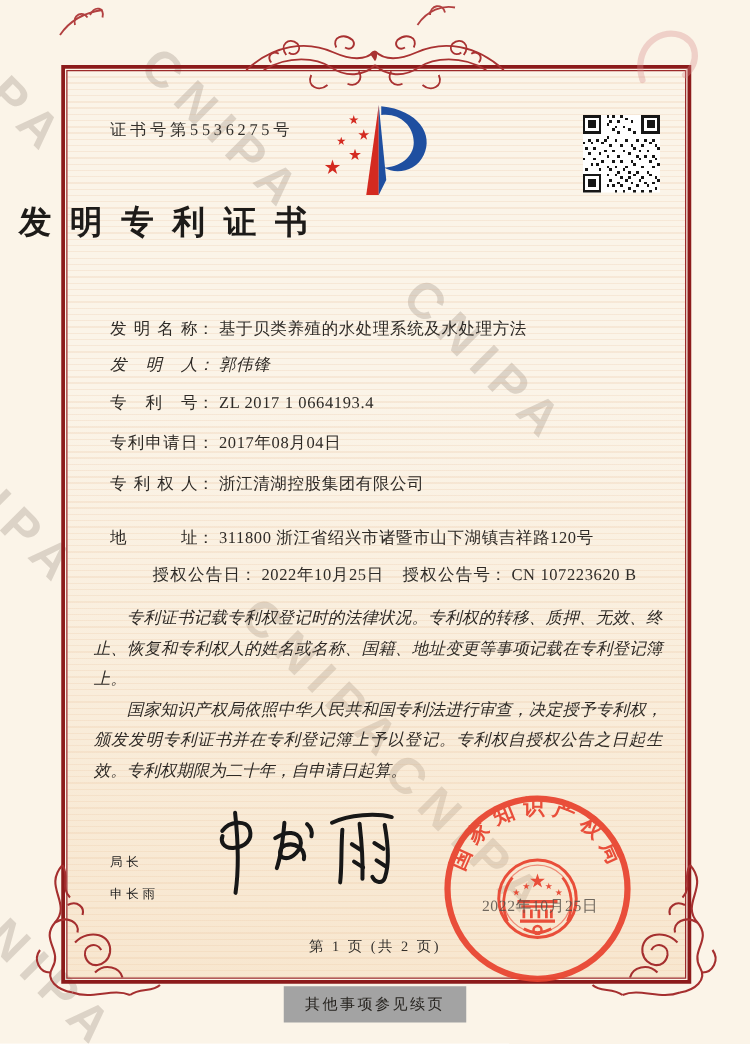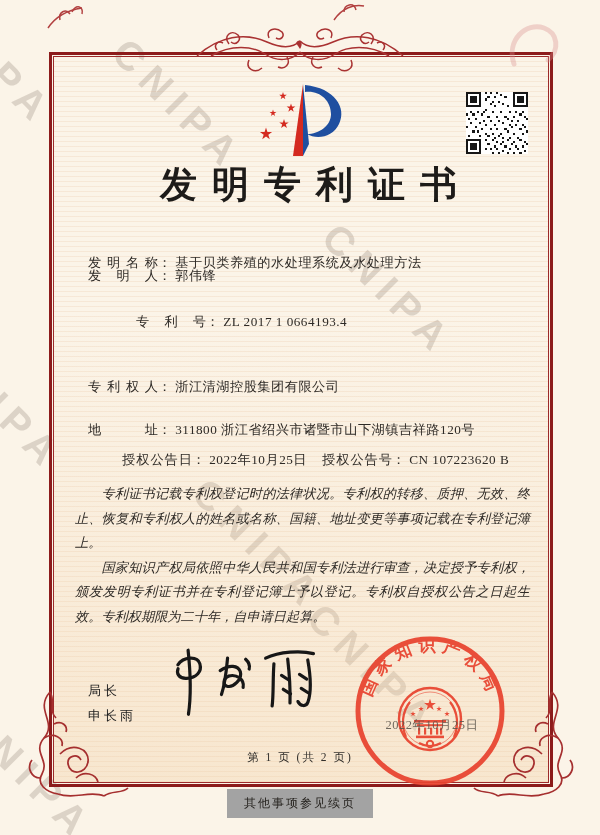--- a/index.html
+++ b/index.html
@@ -35,43 +35,43 @@
   }
   
   .cert-no{
     position:absolute;left:88px;top:95px;z-index:2;
     font-size:13px;letter-spacing:3px;color:#33302c;
   }
   .logo{position:absolute;left:243px;top:82px;z-index:2;}
   .qr{position:absolute;left:466px;top:92px;z-index:2;}
   .doc-title{
     position:absolute;left:0;right:0;top:160px;z-index:2;
-    text-align:center;font-size:37px;font-weight:bold;
-    letter-spacing:15px;padding-left:32px;color:#1d1b19;
+    font-size:26px;font-weight:bold;
+    letter-spacing:15px;padding-left:15px;color:#1d1b19;
   }
   
   .field-row{position:absolute;left:88px;z-index:2;font-size:13.2px;white-space:nowrap;}
   .flabel{
     display:inline-block;width:70px;vertical-align:bottom;
     text-align:justify;text-align-last:justify;color:#2e2a26;
   }
   .colon{display:inline-block;}
   .fvalue{margin-left:4px;letter-spacing:0.5px;}
   .pair2{position:absolute;left:200px;top:0;white-space:nowrap;}
   
   .body-text{position:absolute;left:75px;top:482px;width:455px;z-index:2;}
   .body-text p{
     margin:0;text-indent:2em;text-align:justify;
     font-size:13.2px;line-height:24.5px;font-style:italic;color:#2e2a26;
   }
   
   .signer{
     position:absolute;left:88px;top:678px;z-index:2;
     font-family:"Liberation Sans","DejaVu Sans",sans-serif;
-    font-size:13px;letter-spacing:3px;line-height:25px;color:#1d1d1d;
+    font-size:10px;letter-spacing:3px;line-height:25px;color:#1d1d1d;
   }
   .signature{position:absolute;left:163px;top:643px;z-index:3;transform:rotate(-3deg);}
   
   .seal{position:absolute;left:352px;top:633px;z-index:5;opacity:0.93;}
   .seal-date{
     position:absolute;left:366px;top:717px;width:132px;z-index:6;
     text-align:center;font-size:12.5px;letter-spacing:0.5px;color:#59524a;opacity:0.85;
   }
   
   .page-info{
@@ -103,20 +103,21 @@
   <div class="wm" style="left:-45px;top:330px;">CNIPA</div>
   <div class="wm" style="left:215px;top:470px;">CNIPA</div>
   <div class="wm" style="left:330px;top:595px;">CNIPA</div>
   <div class="wm" style="left:-15px;top:700px;">CNIPA</div>
 
   <div class="frame">
     <div class="texture"></div>
     <div class="inner-line"></div>
   </div>
 
+  <div class="cert-no">证书号第5536275号</div>
 
   <div class="logo">
     <svg width="116" height="80" viewBox="0 0 116 80">
       <defs>
         <path id="star" d="M0,-1 L0.224,-0.309 0.951,-0.309 0.363,0.118 0.588,0.809 0,0.382 -0.588,0.809 -0.363,0.118 -0.951,-0.309 -0.224,-0.309 Z"></path>
       </defs>
       <path d="M62,3 C92,6 104,26 96,42 C90,55 74,58 64,52 C76,52 88,44 88,32 C88,18 76,8 62,10 Z" fill="#1f4fa0"></path>
       <polygon points="60,2 50,74 60,74" fill="#d42a20"></polygon>
       <polygon points="60,2 60,74 66,62" fill="#1f4fa0"></polygon>
       <g fill="#d42a20">
@@ -142,25 +143,28 @@
         <path d="M9,0h1v1h-1zM11,0h1v1h-1zM14,0h1v1h-1zM16,1h1v1h-1zM10,2h1v1h-1zM13,2h1v1h-1zM18,2h1v1h-1zM9,3h1v1h-1zM12,4h1v1h-1zM15,4h1v1h-1zM17,5h1v1h-1zM11,5h1v1h-1zM13,6h1v1h-1zM19,6h1v1h-1zM9,8h1v1h-1zM2,9h1v1h-1zM5,9h1v1h-1zM8,9h1v1h-1zM12,9h1v1h-1zM16,9h1v1h-1zM20,9h1v1h-1zM23,9h1v1h-1zM26,9h1v1h-1zM0,10h1v1h-1zM3,10h1v1h-1zM7,10h1v1h-1zM25,10h1v1h-1zM10,11h1v1h-1zM14,11h1v1h-1zM18,11h1v1h-1zM22,11h1v1h-1zM27,11h1v1h-1zM1,12h1v1h-1zM4,12h1v1h-1zM19,12h1v1h-1zM28,12h1v1h-1zM8,13h1v1h-1zM11,13h1v1h-1zM15,13h1v1h-1zM21,13h1v1h-1zM24,13h1v1h-1zM2,14h1v1h-1zM6,14h1v1h-1zM17,14h1v1h-1zM9,15h1v1h-1zM13,15h1v1h-1zM20,15h1v1h-1zM23,15h1v1h-1zM26,15h1v1h-1zM0,16h1v1h-1zM4,16h1v1h-1zM21,16h1v1h-1zM27,16h1v1h-1zM7,17h1v1h-1zM11,17h1v1h-1zM14,17h1v1h-1zM18,17h1v1h-1zM25,17h1v1h-1zM3,18h1v1h-1zM5,18h1v1h-1zM19,18h1v1h-1zM28,18h1v1h-1zM9,19h1v1h-1zM12,19h1v1h-1zM16,19h1v1h-1zM22,19h1v1h-1zM26,19h1v1h-1zM1,20h1v1h-1zM6,20h1v1h-1zM10,20h1v1h-1zM15,20h1v1h-1zM13,21h1v1h-1zM17,21h1v1h-1zM20,21h1v1h-1zM24,21h1v1h-1zM9,22h1v1h-1zM12,22h1v1h-1zM19,22h1v1h-1zM25,22h1v1h-1zM14,23h1v1h-1zM17,23h1v1h-1zM22,23h1v1h-1zM27,23h1v1h-1zM10,24h1v1h-1zM16,24h1v1h-1zM21,24h1v1h-1zM28,24h1v1h-1zM13,25h1v1h-1zM18,25h1v1h-1zM23,25h1v1h-1zM26,25h1v1h-1zM9,26h1v1h-1zM11,26h1v1h-1zM14,26h1v1h-1zM20,26h1v1h-1zM24,26h1v1h-1zM17,27h1v1h-1zM27,27h1v1h-1zM12,28h1v1h-1zM15,28h1v1h-1zM19,28h1v1h-1zM22,28h1v1h-1zM25,28h1v1h-1z"></path>
       </g>
     </svg>
   </div>
 
   <div class="doc-title">发明专利证书</div>
 
   <div class="field-row" style="top:254px;">
     <span class="flabel">发明名称</span><span class="colon">：</span><span class="fvalue">基于贝类养殖的水处理系统及水处理方法</span>
   </div>
-  <div class="field-row" style="top:267px;">
+  <div class="field-row" style="top:283px;font-style:italic;">
     <span class="flabel">发明人</span><span class="colon">：</span><span class="fvalue">郭伟锋</span>
   </div>
-  <div class="field-row" style="top:313px;margin-left:48px;">
+  <div class="field-row" style="top:313px;">
     <span class="flabel">专利号</span><span class="colon">：</span><span class="fvalue">ZL 2017 1 0664193.4</span>
+  </div>
+  <div class="field-row" style="top:345px;">
+    <span class="flabel">专利申请日</span><span class="colon">：</span><span class="fvalue">2017年08月04日</span>
   </div>
   <div class="field-row" style="top:378px;">
     <span class="flabel">专利权人</span><span class="colon">：</span><span class="fvalue">浙江清湖控股集团有限公司</span>
   </div>
   <div class="field-row" style="top:421px;">
     <span class="flabel">地址</span><span class="colon">：</span><span class="fvalue">311800 浙江省绍兴市诸暨市山下湖镇吉祥路120号</span>
   </div>
   <div class="field-row" style="top:451px;margin-left:34px;">
     <span class="flabel">授权公告日</span><span class="colon">：</span><span class="fvalue">2022年10月25日</span>
     <span class="pair2">

